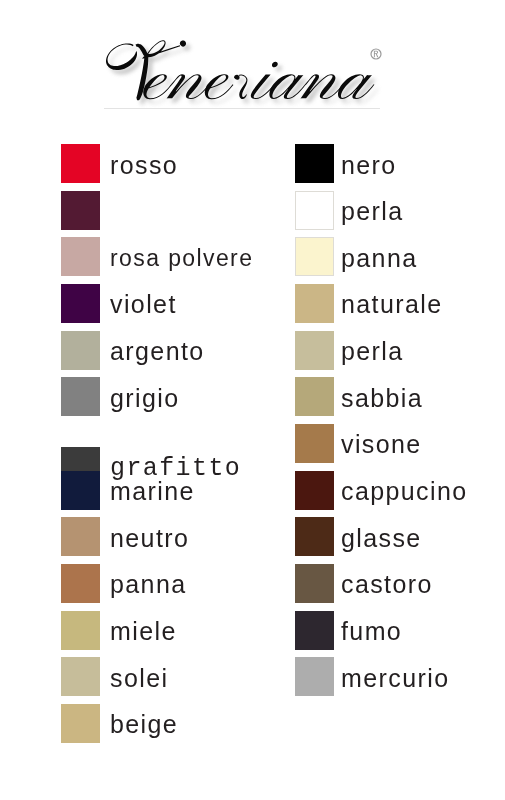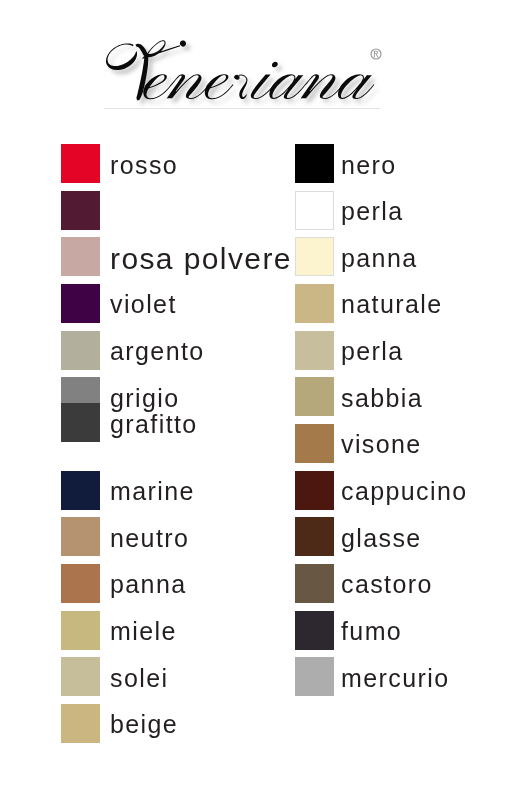--- a/index.html
+++ b/index.html
@@ -73,35 +73,35 @@
       <div class="col" style="left: 0px;">
         <div class="row" style="top: 144px; width: 505px;">
           <div class="sw" style="left: 61px; width: 39px; height: 39px; background: rgb(228, 4, 37);"></div>
           <div class="lbl" style="left: 110px; color: rgb(35, 31, 32); font-size: 25px; letter-spacing: 1.4px; top: 1.5px;">rosso</div>
         </div>
         <div class="row" style="top: 190.65px; width: 505px;">
           <div class="sw" style="left: 61px; width: 39px; height: 39px; background: rgb(83, 26, 51);"></div>
         </div>
         <div class="row" style="top: 237.3px; width: 505px;">
           <div class="sw" style="left: 61px; width: 39px; height: 39px; background: rgb(199, 168, 163);"></div>
-          <div class="lbl" style="left: 110px; color: rgb(35, 31, 32); font-size: 30px; letter-spacing: 1.4px; top: 1.5px;">rosa polvere</div>
+          <div class="lbl" style="left: 110px; color: rgb(35, 31, 32); font-size: 23px; letter-spacing: 1.4px; top: 1.5px;">rosa polvere</div>
         </div>
         <div class="row" style="top: 283.95px; width: 505px;">
           <div class="sw" style="left: 61px; width: 39px; height: 39px; background: rgb(63, 3, 69);"></div>
           <div class="lbl" style="left: 110px; color: rgb(35, 31, 32); font-size: 25px; letter-spacing: 1.4px; top: 1.5px;">violet</div>
         </div>
         <div class="row" style="top: 330.6px; width: 505px;">
           <div class="sw" style="left: 61px; width: 39px; height: 39px; background: rgb(178, 176, 156);"></div>
           <div class="lbl" style="left: 110px; color: rgb(35, 31, 32); font-size: 25px; letter-spacing: 1.4px; top: 1.5px;">argento</div>
         </div>
         <div class="row" style="top: 377.25px; width: 505px;">
           <div class="sw" style="left: 61px; width: 39px; height: 39px; background: rgb(129, 129, 129);"></div>
           <div class="lbl" style="left: 110px; color: rgb(35, 31, 32); font-size: 25px; letter-spacing: 1.4px; top: 1.5px;">grigio</div>
         </div>
-        <div class="row" style="top: 403px; width: 505px;">
+        <div class="row" style="top: 447px; width: 505px; font-family: Liberation Mono, monospace;">
           <div class="sw" style="left: 61px; width: 39px; height: 39px; background: rgb(59, 59, 59);"></div>
           <div class="lbl" style="left: 110px; color: rgb(35, 31, 32); font-size: 25px; letter-spacing: 1.4px; top: 1.5px;">grafitto</div>
         </div>
         <div class="row" style="top: 470.55px; width: 505px;">
           <div class="sw" style="left: 61px; width: 39px; height: 39px; background: rgb(17, 27, 60);"></div>
           <div class="lbl" style="left: 110px; color: rgb(35, 31, 32); font-size: 25px; letter-spacing: 1.4px; top: 1.5px;">marine</div>
         </div>
         <div class="row" style="top: 517.2px; width: 505px;">
           <div class="sw" style="left: 61px; width: 39px; height: 39px; background: rgb(181, 147, 113);"></div>
           <div class="lbl" style="left: 110px; color: rgb(35, 31, 32); font-size: 25px; letter-spacing: 1.4px; top: 1.5px;">neutro</div>

